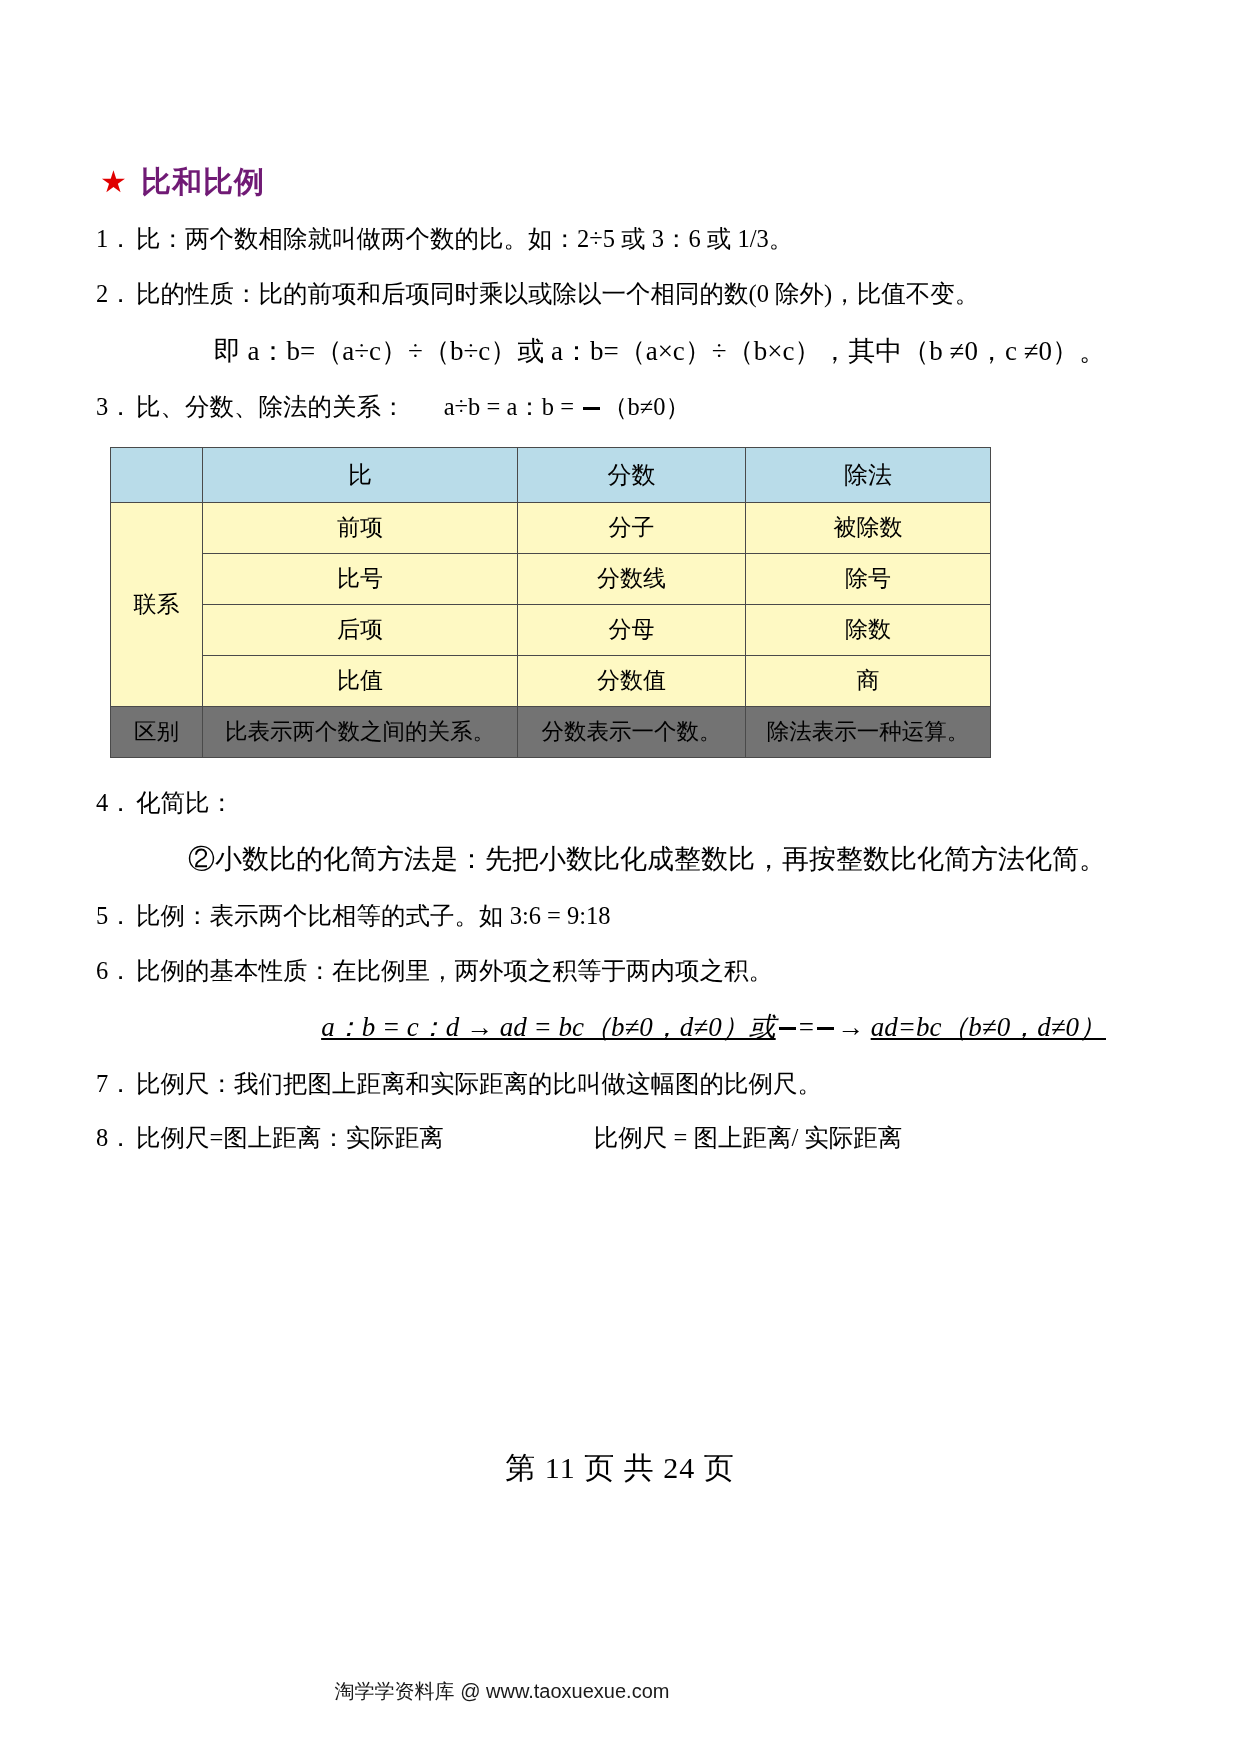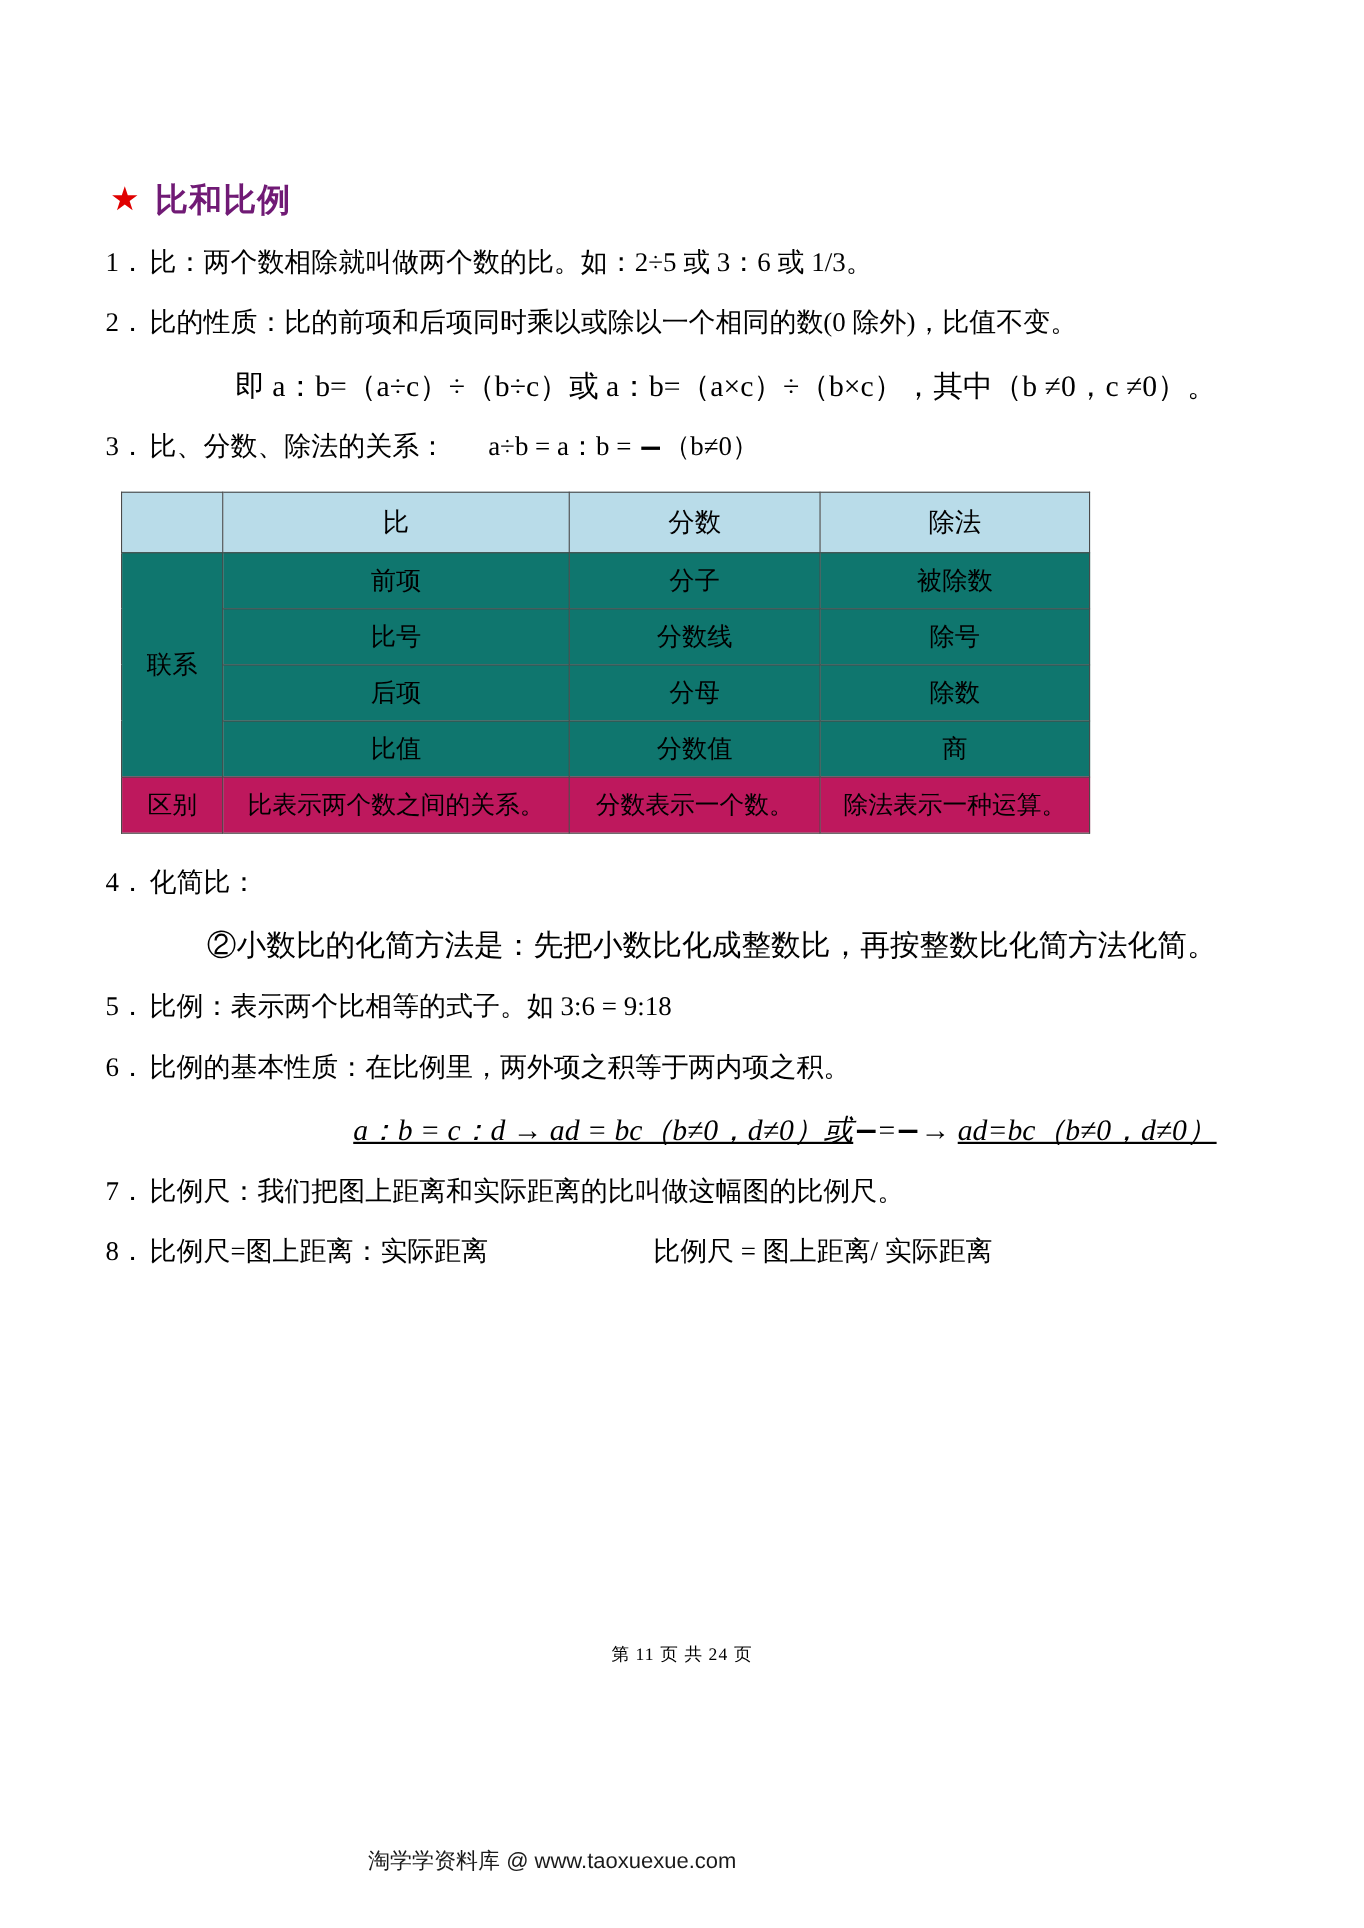--- a/index.html
+++ b/index.html
@@ -123,40 +123,40 @@
   col.c2 { width: 315px; }
   col.c3 { width: 228px; }
   col.c4 { width: 245px; }
 
   tr.head-row td {
     background: #b9dce9;
     height: 54px;
     font-size: 24px;
   }
   tr.body-row td {
-    background: #0f766e;
+    background: #fef9c3;
     height: 50px;
   }
   td.side-cell {
     background: #fbe8bb;
   }
   tr.diff-row td {
-    background: #be185d;
+    background: #737373;
     height: 50px;
     font-size: 22.5px;
   }
 
   
   .footer-page {
     position: absolute;
     left: 0;
-    top: 1494px;
+    top: 1448px;
     width: 1240px;
     text-align: center;
-    font-size: 16px;
+    font-size: 30px;
     letter-spacing: 1px;
   }
   .footer-brand {
     position: absolute;
     left: 0;
     top: 1678px;
     width: 1004px;
     text-align: center;
     font-size: 20px;
     color: #1a1a1a;

